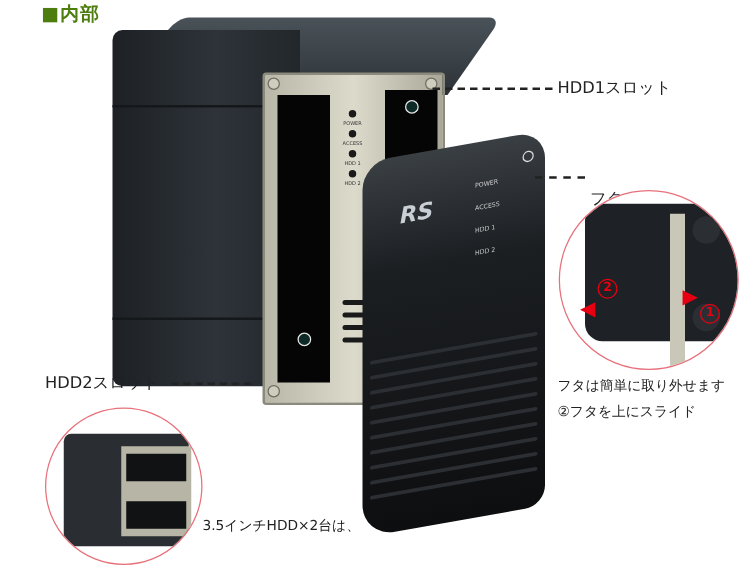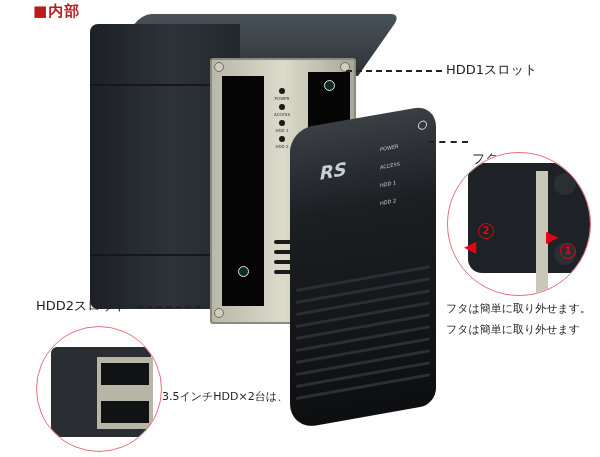--- a/index.html
+++ b/index.html
@@ -1,21 +1,21 @@
 <!DOCTYPE html>
 <html><head>
 <meta charset="utf-8">
 <style>
   html, body { margin:0; padding:0; background:#fff; }
   body { width:600px; height:457px; position:relative; overflow:hidden;
          font-family:"DejaVu Sans", sans-serif; color:#222; }
   .abs { position:absolute; }
 
   
-  .title { left:33px; top:2px; font-size:15px; color:#b91c1c; font-weight:bold; letter-spacing:1px; }
+  .title { left:33px; top:2px; font-size:15px; color:#4d7c0f; font-weight:bold; letter-spacing:1px; }
 
   
   .enclosure { left:90px; top:14px; width:280px; height:310px; }
   .enc-body { position:absolute; left:0; top:10px; width:150px; height:285px;
               background:linear-gradient(90deg,#1d2125 0%,#2d3339 55%,#22272b 100%);
               border-radius:8px 0 0 8px; }
   .enc-top { position:absolute; left:8px; top:0; width:260px; height:62px;
              background:linear-gradient(180deg,#4a5259 0%,#2c3237 100%);
              transform:skewX(-35deg); transform-origin:left bottom; border-radius:10px 10px 0 0; }
   .enc-groove { position:absolute; left:0; width:150px; height:2px; background:#14181b; }
@@ -128,25 +128,25 @@
     <div class="lock-rail"></div>
     <div class="foot" style="left:86px;top:10px"></div>
     <div class="foot" style="left:86px;top:80px"></div>
   </div>
   <div class="num-circ" style="left:30px;top:70px">2</div>
   <div class="arrow" style="left:16px;top:84px">◀</div>
   <div class="arrow" style="left:98px;top:74px">▶</div>
   <div class="num-circ" style="left:112px;top:90px">1</div>
 </div>
 <div class="note" style="left:446px;top:298px">
-  <div>フタは簡単に取り外せます。</div>
   <div>フタは簡単に取り外せます</div>
+  <div>②フタを上にスライド</div>
 </div>
 
 <div class="circle circ-hdd">
   <div class="hdd-box"></div>
   <div class="hdd-front"></div>
   <div class="hdd-drive" style="top:36px"></div>
   <div class="hdd-drive" style="top:74px"></div>
 </div>
-<div class="note" style="left:162px;top:386px">
+<div class="note" style="left:162px;top:410px">
   <div>3.5インチHDD×2台は、</div>
 </div>
 
 </body></html>

